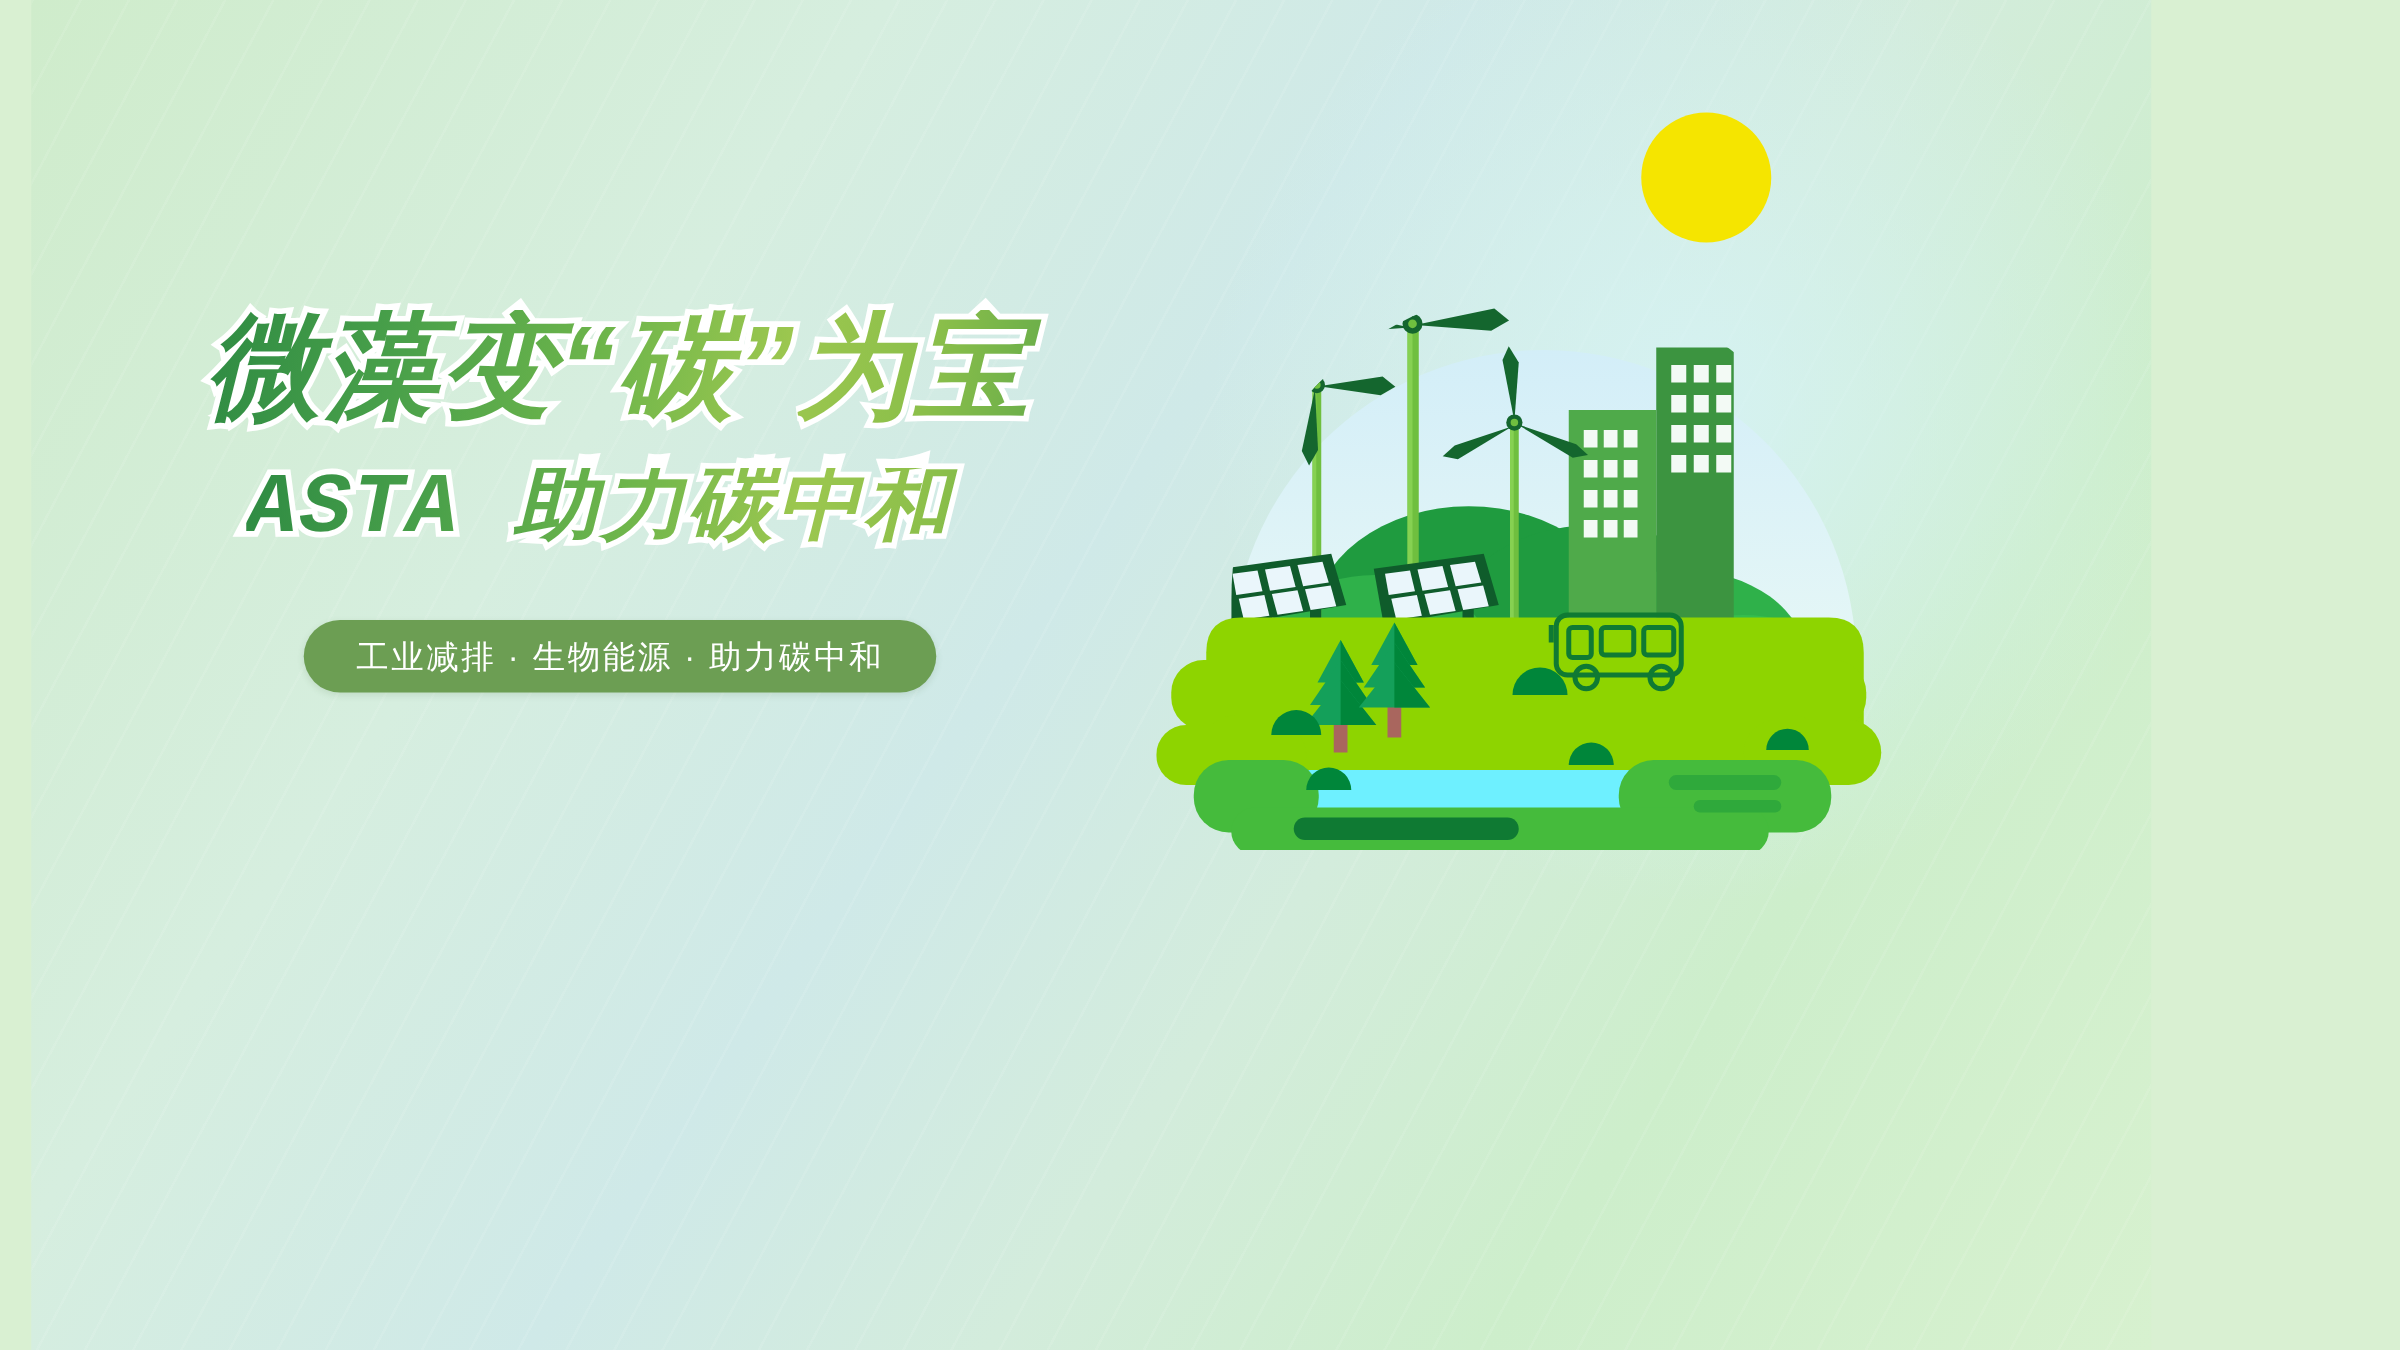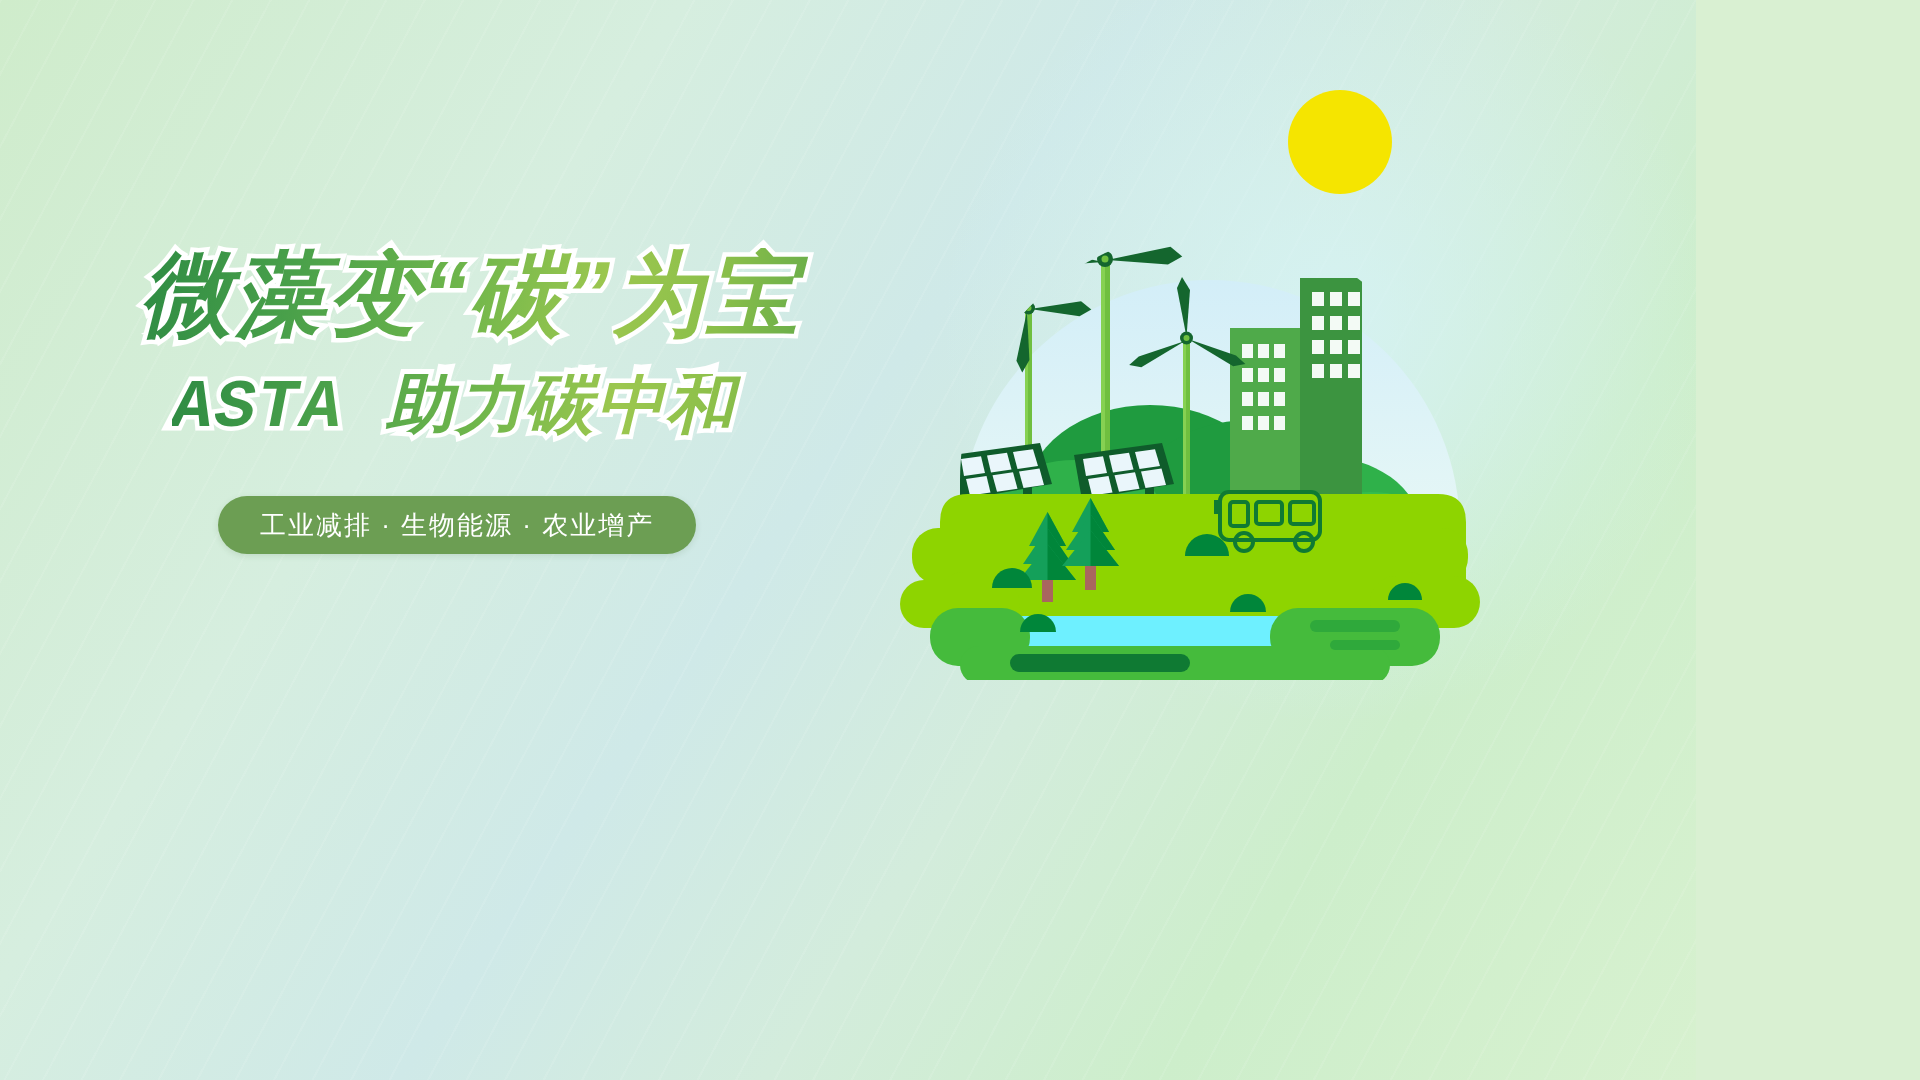--- a/index.html
+++ b/index.html
@@ -7,20 +7,21 @@
   body{
     font-family:"Liberation Sans","DejaVu Sans",sans-serif;
     background:#d9f0d2;
   }
   #banner{
     position:relative;
     width:1696px;height:1080px;
     background:
       linear-gradient(125deg,#cfeccb 0%, #d6eedf 28%, #cfe9e8 47%, #d3ecdc 62%, #cdeecb 78%, #d7f1cf 100%);
     overflow:hidden;
+    margin-left:25px;
   }
   
   #bg-streaks{
     position:absolute;inset:0;
     background:repeating-linear-gradient(118deg,
       rgba(255,255,255,0.16) 0px,
       rgba(255,255,255,0.16) 2px,
       rgba(255,255,255,0) 2px,
       rgba(255,255,255,0) 34px);
     opacity:.55;
@@ -122,21 +123,21 @@
     <div class="title-wrap" id="title-main-wrap">
       <div class="title-outline" id="title-main-outline">微藻变“碳”为宝</div>
       <div class="title-line" id="title-main">微藻变“碳”为宝</div>
     </div>
 
     <div class="title-wrap" id="title-sub-wrap">
       <div class="title-outline" id="title-sub-outline">ASTA 助力碳中和</div>
       <div class="title-line" id="title-sub">ASTA 助力碳中和</div>
     </div>
 
-    <div id="tagline-pill">工业减排 ·  生物能源 ·  农业增产</div>
+    <div id="tagline-pill">工业减排 ·  生物能源 ·  助力碳中和</div>
   </div>
 
   <div id="illustration">
 
     <div id="sun"></div>
 
     <svg id="scene-svg" width="620" height="620" viewBox="0 0 620 620">
 
       <defs>
         <clipPath id="domeClip">

